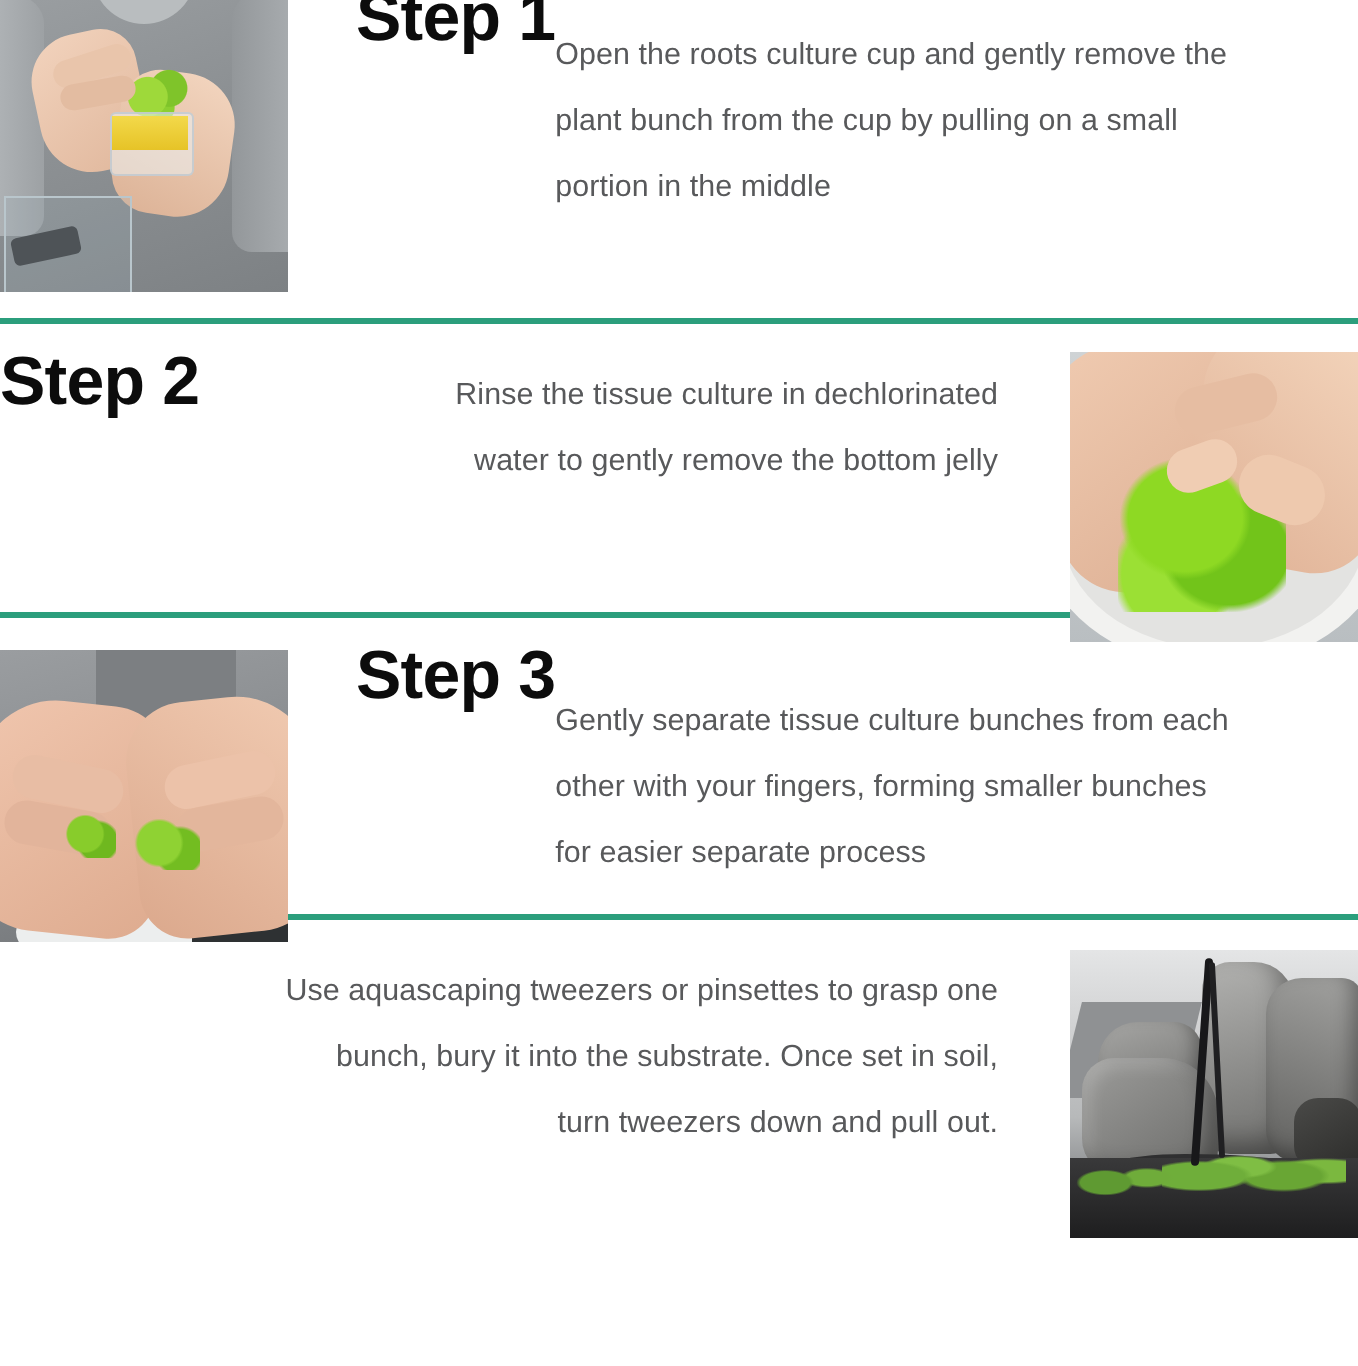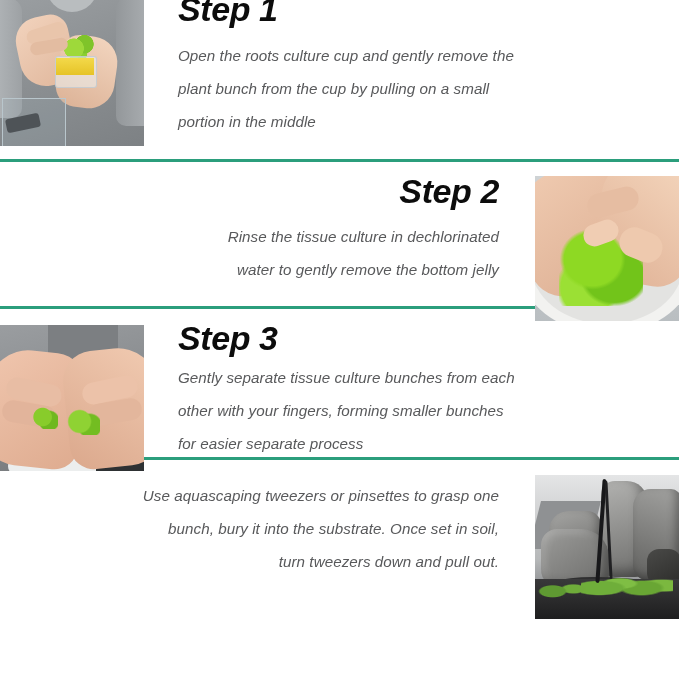--- a/index.html
+++ b/index.html
@@ -54,22 +54,20 @@
   .step-3 .photo { height: 146px; margin-top: 16px; }
   .step-4 .photo { height: 144px; margin-top: 15px; }
 
   .photo .scene { position: absolute; inset: 0; }
 
   
   .textcol {
     flex: 1 1 auto;
     box-sizing: border-box;
     display: flex;
-    flex-direction: column;
-    font-style: italic;
   }
   .step-1 .textcol { padding: 0 0 0 34px; text-align: left; }
   .step-2 .textcol { padding: 9px 36px 0 0; text-align: right; }
   .step-3 .textcol { padding: 9px 0 0 34px; text-align: left; }
   .step-4 .textcol { padding: 9px 36px 0 0; text-align: right; }
 
   .step-title {
     font-size: 34px;
     line-height: 38px;
     font-weight: 700;
@@ -86,21 +84,21 @@
   .step-body {
     margin: 0;
     color: #58595b;
     font-size: 15.2px;
     line-height: 33px;
     font-weight: 400;
     letter-spacing: 0.05px;
   }
   .step-1 .step-body { margin-top: 11px; max-width: 452px; }
   .step-2 .step-body { margin-top: 10px; margin-left: auto; max-width: 352px; }
-  .step-3 .step-body { margin-top: 4px; max-width: 440px; }
+  .step-3 .step-body { margin-top: 26px; max-width: 440px; }
   .step-4 .step-body { margin-top: 10px; margin-left: auto; max-width: 460px; }
 
   .line { display: block; }
 
   
 
   
   .s1-bg      { position:absolute; inset:0; background:#e9eaec; }
   .s1-shirt   { position:absolute; left:0; top:0; width:144px; height:146px;
                 background:linear-gradient(160deg,#9a9ea1 0%,#8c9093 45%,#7d8184 100%); }

